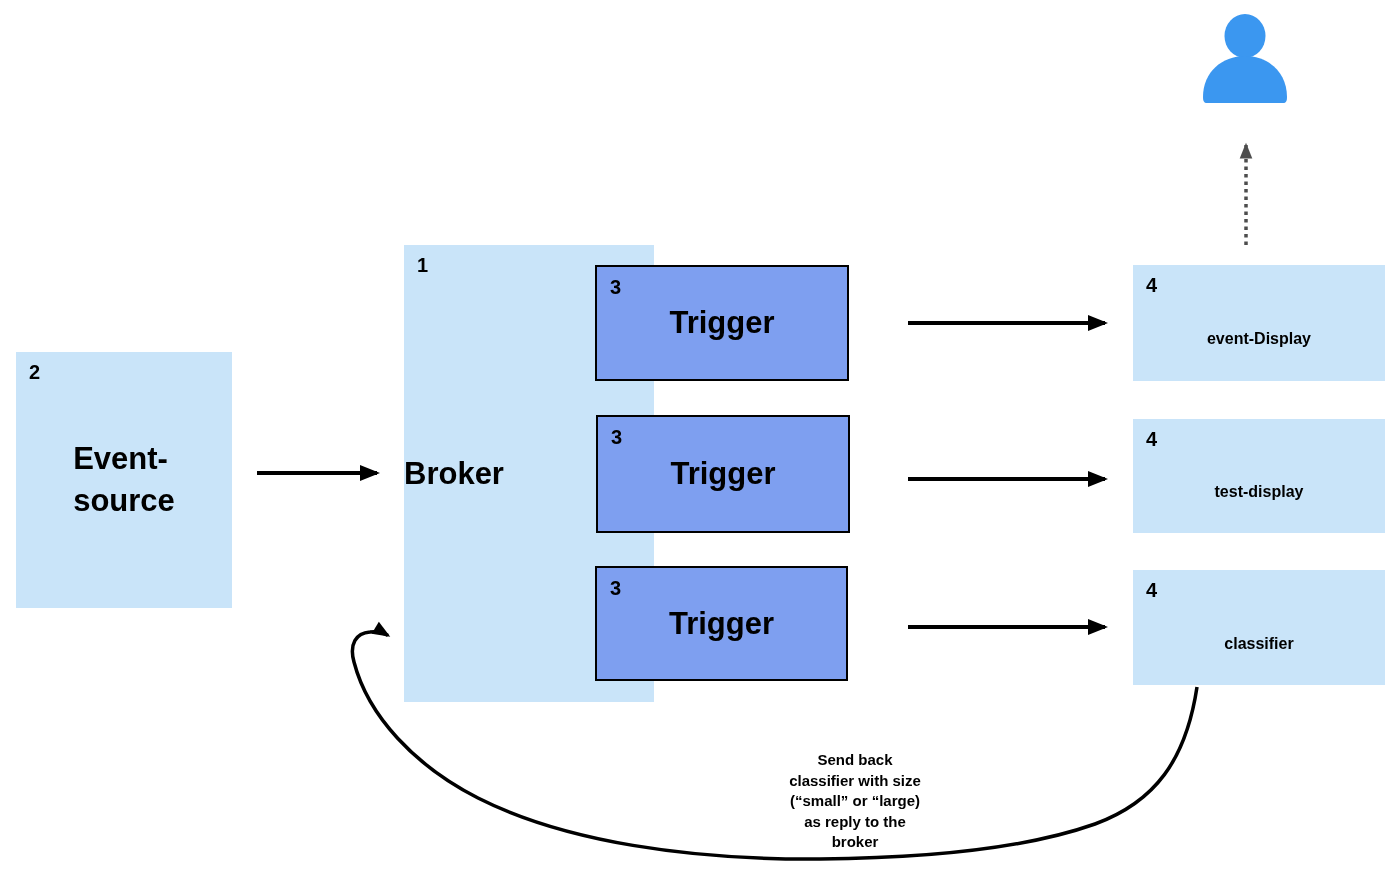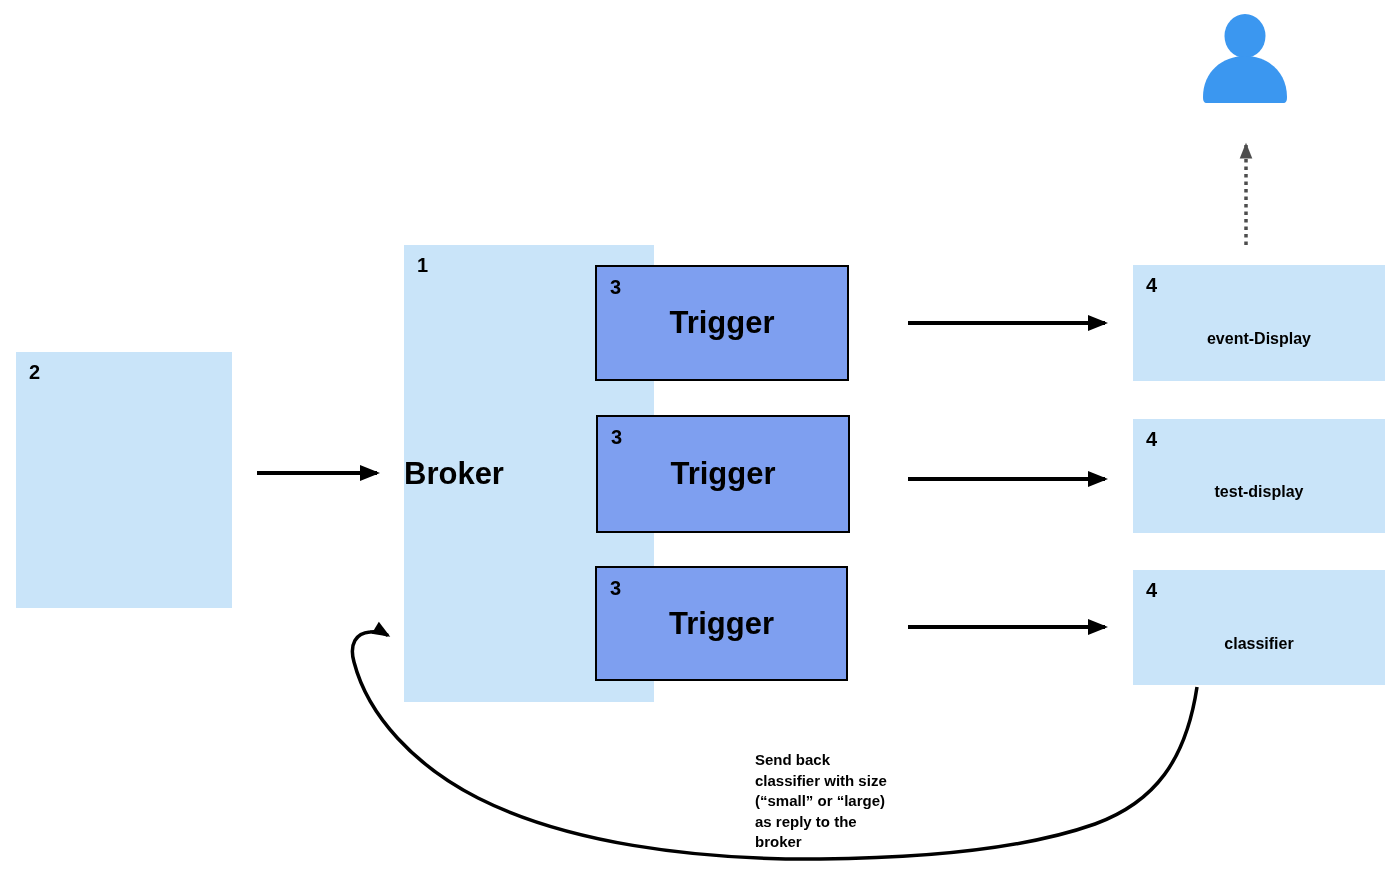--- a/index.html
+++ b/index.html
@@ -69,21 +69,21 @@
     transform: translateY(-50%);
   }
   .annotation {
     position: absolute;
     left: 755px;
     top: 750px;
     width: 200px;
     font-size: 15px;
     font-weight: 700;
     line-height: 20.5px;
-    text-align: left;
+    text-align: center;
     white-space: pre-line;
     color: var(--text);
   }
   svg.overlay {
     position: absolute;
     left: 0;
     top: 0;
     pointer-events: none;
   }
 </style>
@@ -92,20 +92,22 @@
 
 <div class="canvas">
 
   <div class="node light" style="left:404px; top:245px; width:250px; height:457px;">
     <span class="badge">1</span>
     <span class="label-big broker-label">Broker</span>
   </div>
 
   <div class="node light" style="left:16px; top:352px; width:216px; height:256px;">
     <span class="badge">2</span>
+    <span class="label-big">Event-
+source</span>
   </div>
 
   <div class="node trigger" style="left:595px; top:265px; width:254px; height:116px;">
     <span class="badge">3</span>
     <span class="label-big">Trigger</span>
   </div>
   <div class="node trigger" style="left:596px; top:415px; width:254px; height:118px;">
     <span class="badge">3</span>
     <span class="label-big">Trigger</span>
   </div>

